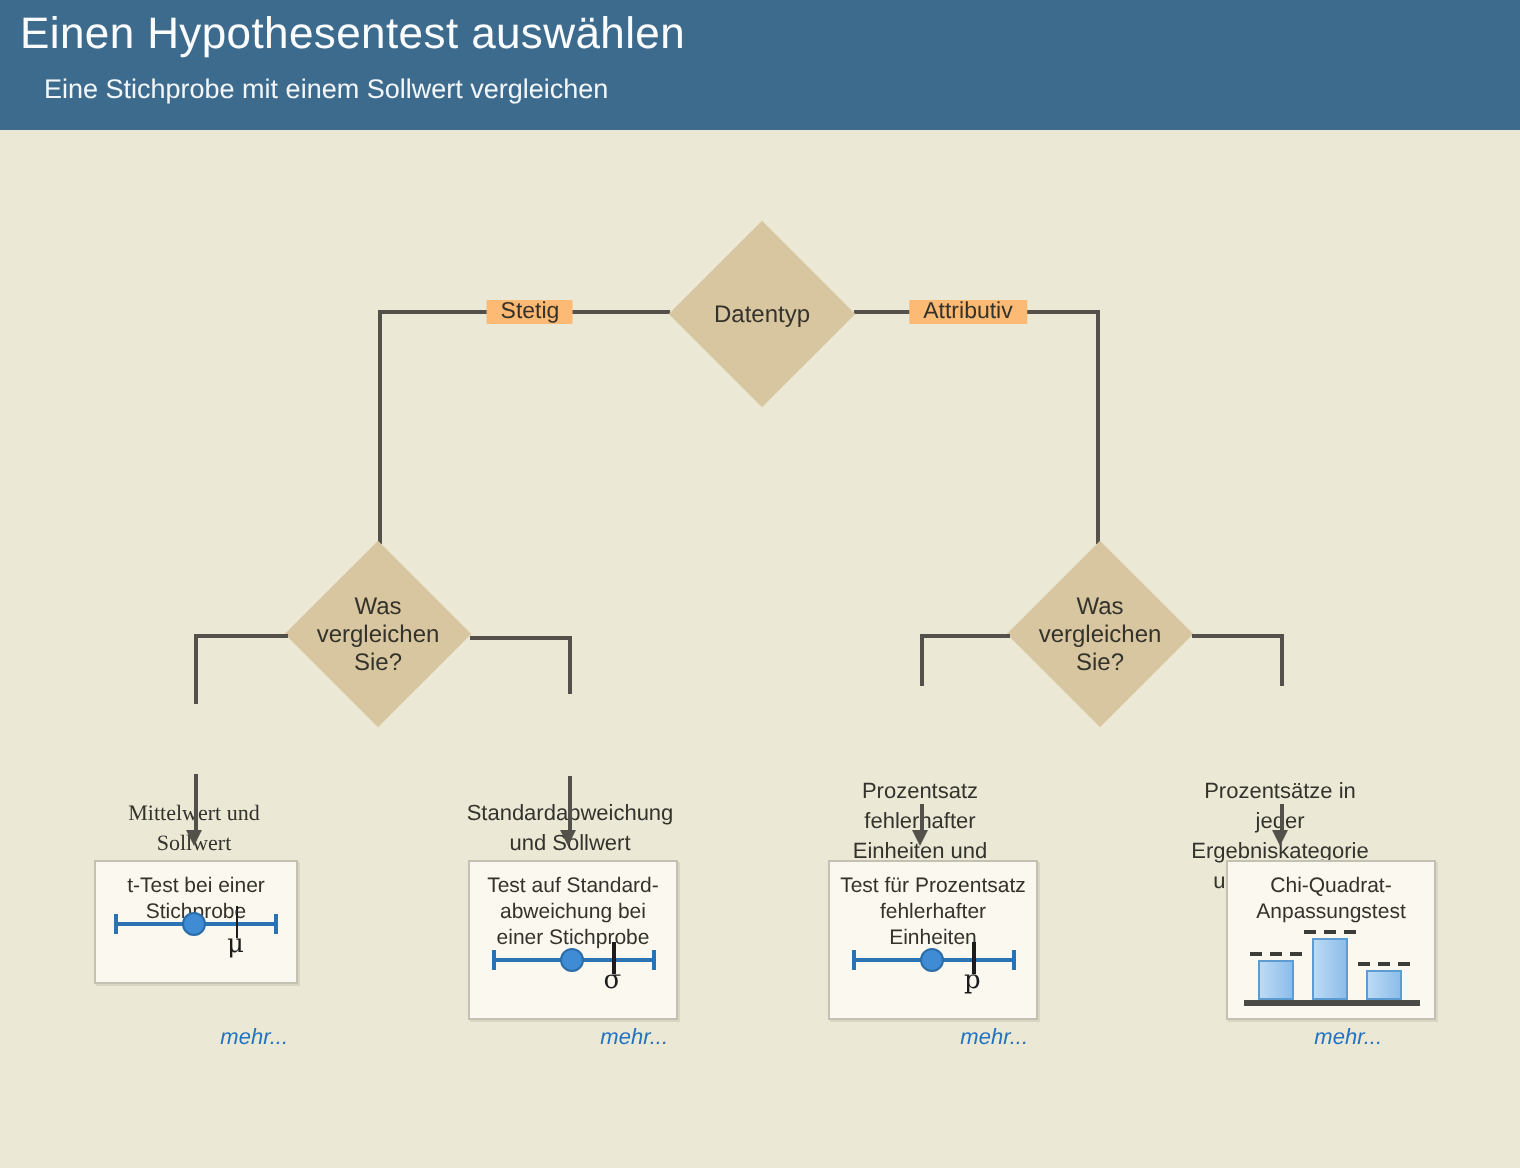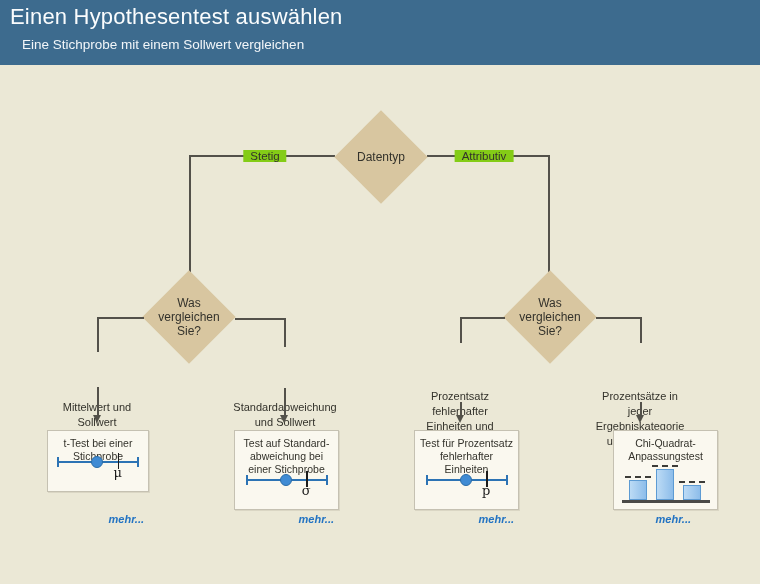--- a/index.html
+++ b/index.html
@@ -35,21 +35,21 @@
     position:absolute; width:110px; text-align:center;
     font-size:12px; line-height:14px; white-space:pre-line;
   }
 
   .ln { position:absolute; background:#53514a; }
   .h { height:1.5px; }
   .v { width:1.5px; }
 
   .branch-tag {
     position:absolute; transform:translate(-50%,-50%);
-    background:#84cc16; padding:0 7px;
+    background:#fdba74; padding:0 7px;
     font-size:11.5px; white-space:nowrap;
   }
   .branch-label {
     position:absolute; width:150px; text-align:center;
     font-size:11px; line-height:15px; white-space:pre-line;margin-top:48px;
   }
 
   .arrow-head {
     position:absolute; width:0; height:0;
     border-left:4.5px solid transparent;
@@ -93,21 +93,21 @@
     position:absolute; bottom:3px; width:18px;
     background:linear-gradient(90deg,#bcdbf5,#8dbdea);
     border:1px solid #5d9bd3;
   }
   .dash {
     position:absolute; width:26px; height:0;
     border-top:2px dashed #3c3c38;
   }
   .more {
     position:absolute; text-align:right;
-    font-size:11px; font-style:italic; font-weight:700; color:#2273c3;
+    font-size:11px; font-style:italic; font-weight:400; color:#2273c3;
     cursor:pointer;
   }
 </style>
 </head>
 <body>
 
 <div class="header">
   <div class="title">Einen Hypothesentest auswählen</div>
   <div class="subtitle">Eine Stichprobe mit einem Sollwert vergleichen</div>
 </div>
@@ -135,21 +135,21 @@
 
   <div class="ln h" style="left:97px;  top:317px; width:47px;"></div>
   <div class="ln v" style="left:97px;  top:317px; height:35px;"></div>
   <div class="ln h" style="left:235px; top:318px; width:50px;"></div>
   <div class="ln v" style="left:284px; top:318px; height:29px;"></div>
   <div class="ln h" style="left:460px; top:317px; width:45px;"></div>
   <div class="ln v" style="left:460px; top:317px; height:26px;"></div>
   <div class="ln h" style="left:596px; top:317px; width:45px;"></div>
   <div class="ln v" style="left:640px; top:317px; height:26px;"></div>
 
-  <div class="branch-label" style="left:22px;  top:352px;">Mittelwert und
+  <div class="branch-label" style="left:22px;  top:352px;font-family:Liberation Serif, serif;">Mittelwert und
 Sollwert</div>
   <div class="branch-label" style="left:210px; top:352px;">Standardabweichung
 und Sollwert</div>
   <div class="branch-label" style="left:385px; top:341px;">Prozentsatz
 fehlerhafter
 Einheiten und
 Sollwert</div>
   <div class="branch-label" style="left:565px; top:341px;">Prozentsätze in
 jeder
 Ergebniskategorie

